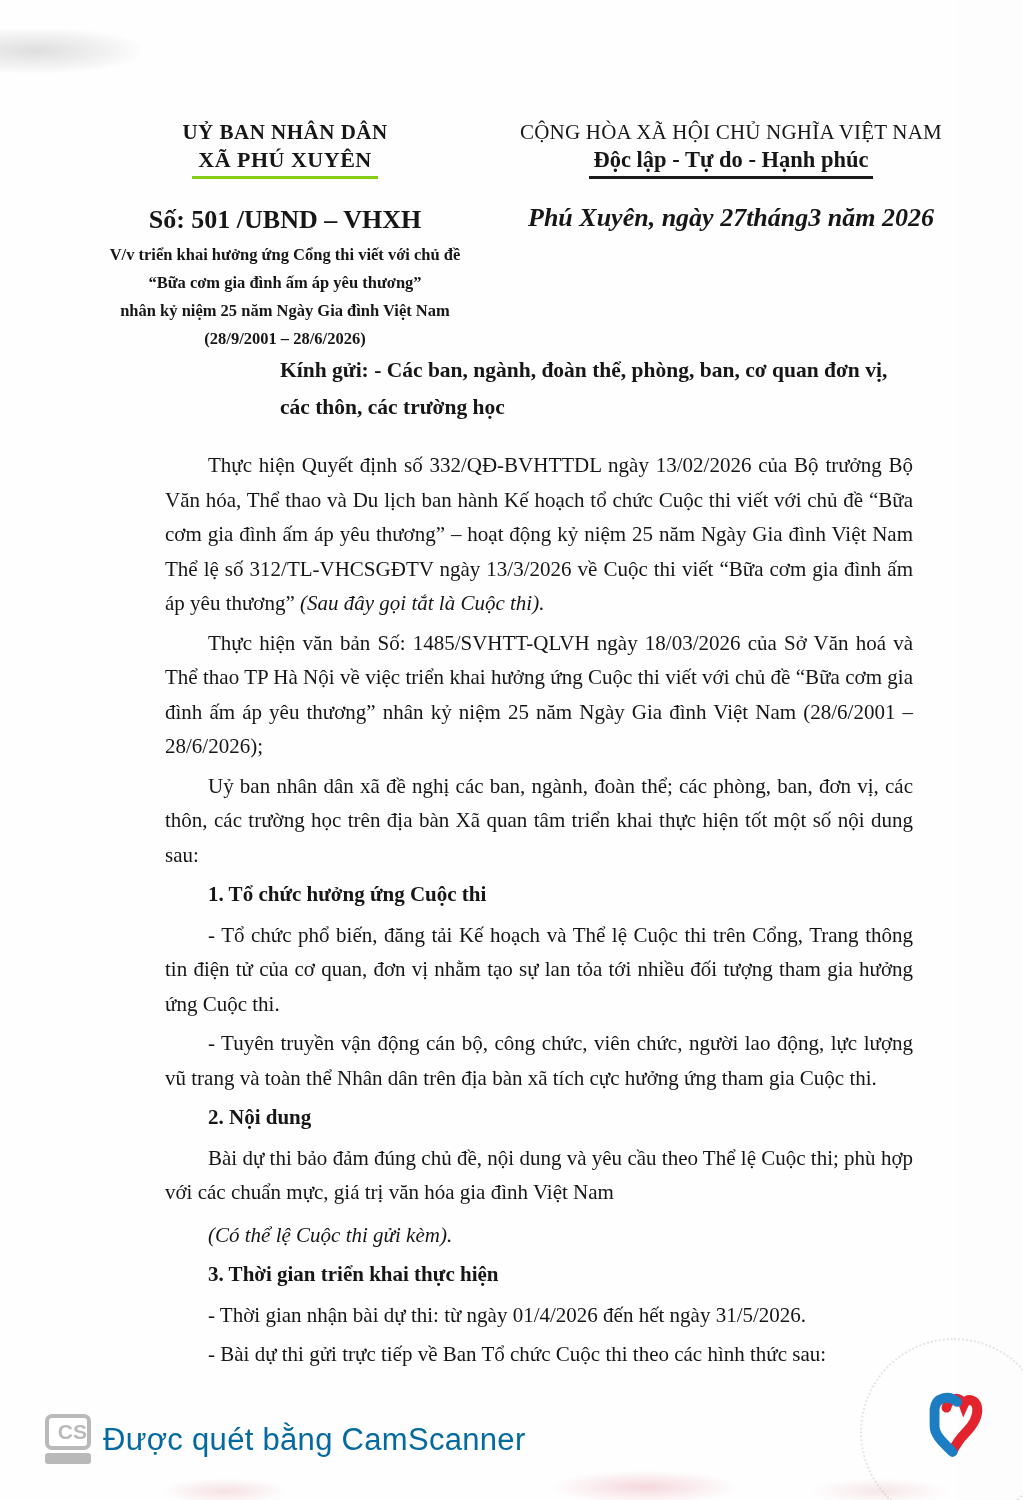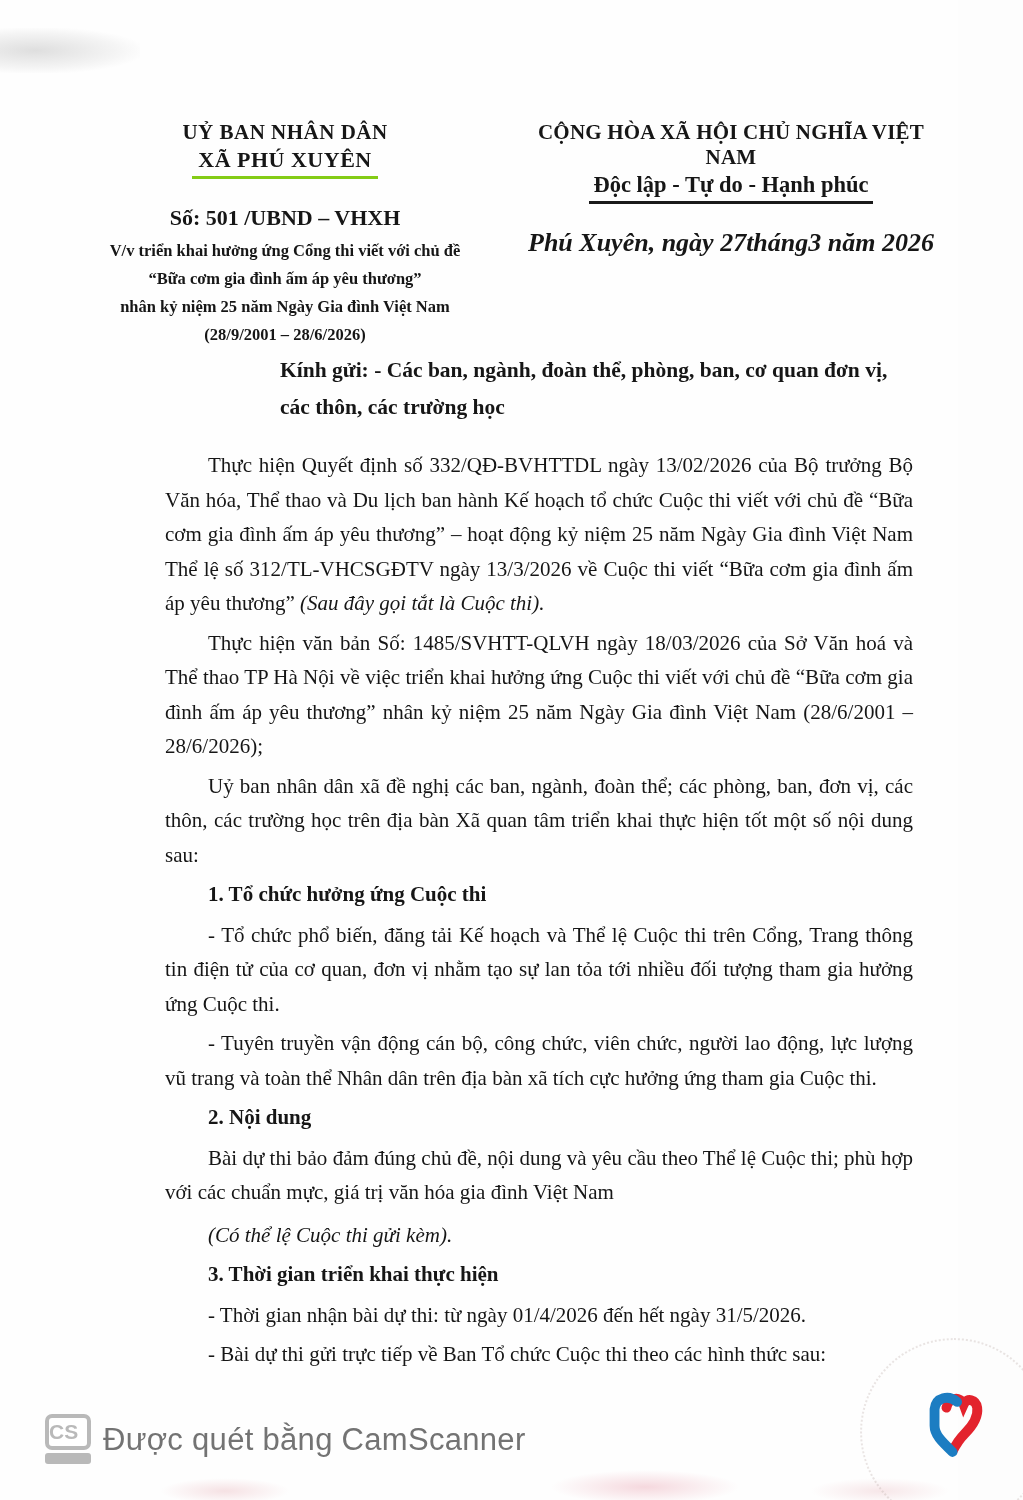--- a/index.html
+++ b/index.html
@@ -35,27 +35,27 @@
   
   .issuer-block {
     position: absolute; left: 105px; top: 120px; width: 360px;
     text-align: center;
   }
   .issuer-line1 { font-size: 21px; font-weight: bold; letter-spacing: 0.5px; }
   .issuer-line2 {
     display: inline-block; font-size: 22px; font-weight: bold; letter-spacing: 0.5px;
     padding: 1px 6px 3px 6px; border-bottom: 3px solid #84cc16; margin-top: 1px;
   }
-  .doc-number { margin-top: 26px; font-size: 22px; font-weight: bold; }
+  .doc-number { margin-top: 26px; font-size: 26px; font-weight: bold; }
   .subject { margin-top: 6px; font-size: 16.5px; font-weight: bold; line-height: 28px; }
   .national-block {
     position: absolute; left: 515px; top: 120px; width: 432px;
     text-align: center;
   }
-  .national-line1 { font-size: 21px; font-weight: bold; letter-spacing: 0.2px; }
+  .national-line1 { font-size: 21px; font-weight: normal; letter-spacing: 0.2px; }
   .national-line2 {
     display: inline-block; font-size: 22.5px; font-weight: bold;
     padding: 1px 4px 3px 4px; border-bottom: 3px solid #1a1a1a; margin-top: 1px;
   }
   .dateline { margin-top: 24px; font-size: 26px; font-weight: bold; font-style: italic; }
   
   .recipient {
     position: absolute; left: 280px; top: 352px; width: 650px;
     font-size: 21.5px; font-weight: bold; line-height: 37px;
   }
@@ -66,33 +66,33 @@
   }
   .doc-body p { text-indent: 43px; margin-bottom: 5px; }
   .doc-body p.heading { font-weight: bold; text-align: left; margin-top: 3px; margin-bottom: 6px; }
   .it { font-style: italic; margin-top: 8px; }
   
   .cs-badge {
     position: absolute; left: 45px; top: 1414px; width: 48px; height: 52px;
   }
   .cs-box {
     width: 46px; height: 36px; border: 4px solid #b9b9b9; border-radius: 7px;
-    background: #fff; display: flex; align-items: center; justify-content: flex-start;
+    background: #fff; display: flex; align-items: center; justify-content: flex-end;
   }
   .cs-box span {
     font-family: "Liberation Sans", sans-serif; font-weight: bold;
     font-size: 21px; color: #b9b9b9; letter-spacing: 0;
   }
   .cs-base {
     width: 46px; height: 11px; background: #b9b9b9; border-radius: 3px; margin-top: 3px;
   }
   .scan-text {
     position: absolute; left: 103px; top: 1422px;
     font-family: "Liberation Sans", sans-serif;
-    font-size: 31px; color: #737373; letter-spacing: 0.3px;
+    font-size: 31px; color: #0369a1; letter-spacing: 0.3px;
   }
   .stamp-circle {
     position: absolute; left: 860px; top: 1338px; width: 188px; height: 188px;
     border: 2px dotted rgba(185,170,165,0.30); border-radius: 50%;
   }
   .heart-logo { position: absolute; left: 912px; top: 1386px; width: 82px; height: 86px; }
 </style>
 </head>
 <body>
 

